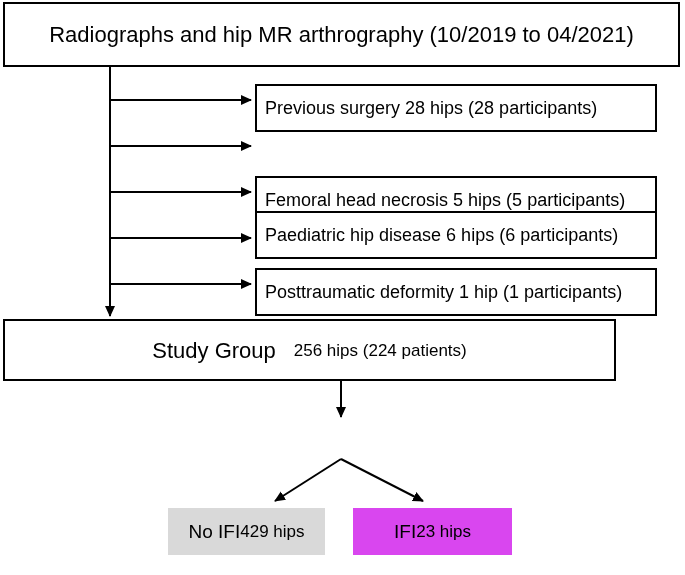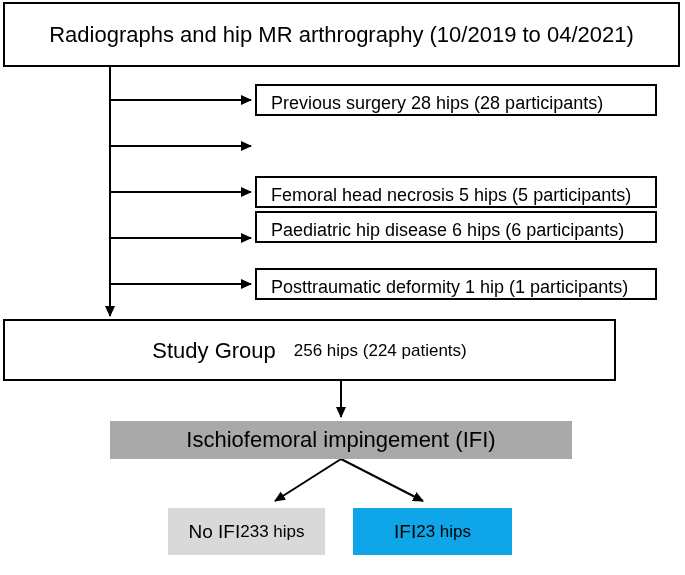--- a/index.html
+++ b/index.html
@@ -33,24 +33,24 @@
     text-align: center;
   }
   .top-box {
     left: 3px; top: 2px;
     width: 677px; height: 65px;
   }
   .top-box .title { font-size: 22px; line-height: 27px; white-space: nowrap; }
   .top-box .subtitle { font-size: 17px; line-height: 21px; white-space: nowrap; }
   .excl-box {
     left: 255px;
-    width: 402px; height: 32px;
+    width: 402px; height: 48px;
     display: flex;
-    align-items: flex-end;
-    padding-left: 14px;
+    align-items: center;
+    padding-left: 8px;
     font-size: 18px;
     white-space: nowrap;
   }
   .study-box {
     left: 3px; top: 319px;
     width: 613px; height: 62px;
   }
   .study-box .title { font-size: 22px; line-height: 27px; }
   .study-box .subtitle { font-size: 17px; line-height: 21px; margin-left: 18px; }
   .gray-bar {
@@ -63,21 +63,21 @@
     justify-content: center;
     font-size: 22px;
     white-space: nowrap;
   }
   .outcome {
     position: absolute;
     top: 508px;
     height: 47px;
   }
   .outcome.light  { left: 168px; width: 157px; background: #d9d9d9; }
-  .outcome.medium { left: 353px; width: 159px; background: #0ea5e9; }
+  .outcome.medium { left: 353px; width: 159px; background: #d946ef; }
   .outcome .title    { font-size: 19px; line-height: 24px; }
   .outcome .subtitle { font-size: 17px; line-height: 21px; }
 </style>
 </head>
 <body>
 
 <div class="canvas">
 
   <svg class="connectors" viewBox="0 0 685 575" aria-hidden="true">
     <defs>
@@ -113,27 +113,24 @@
   </div>
   <div class="box excl-box" style="top:268px">
     <span>Posttraumatic deformity 1 hip (1 participants)</span>
   </div>
 
   <div class="box study-box centered-col">
     <div class="title">Study Group</div>
     <div class="subtitle">256 hips (224 patients)</div>
   </div>
 
-  <div class="gray-bar">
-    <span>Ischiofemoral impingement (IFI)</span>
-  </div>
 
   <div class="outcome light centered-col">
     <div class="title">No IFI</div>
-    <div class="subtitle">233 hips</div>
+    <div class="subtitle">429 hips</div>
   </div>
 
   <div class="outcome medium centered-col">
     <div class="title">IFI</div>
     <div class="subtitle">23 hips</div>
   </div>
 
 </div>
 
 </body></html>

